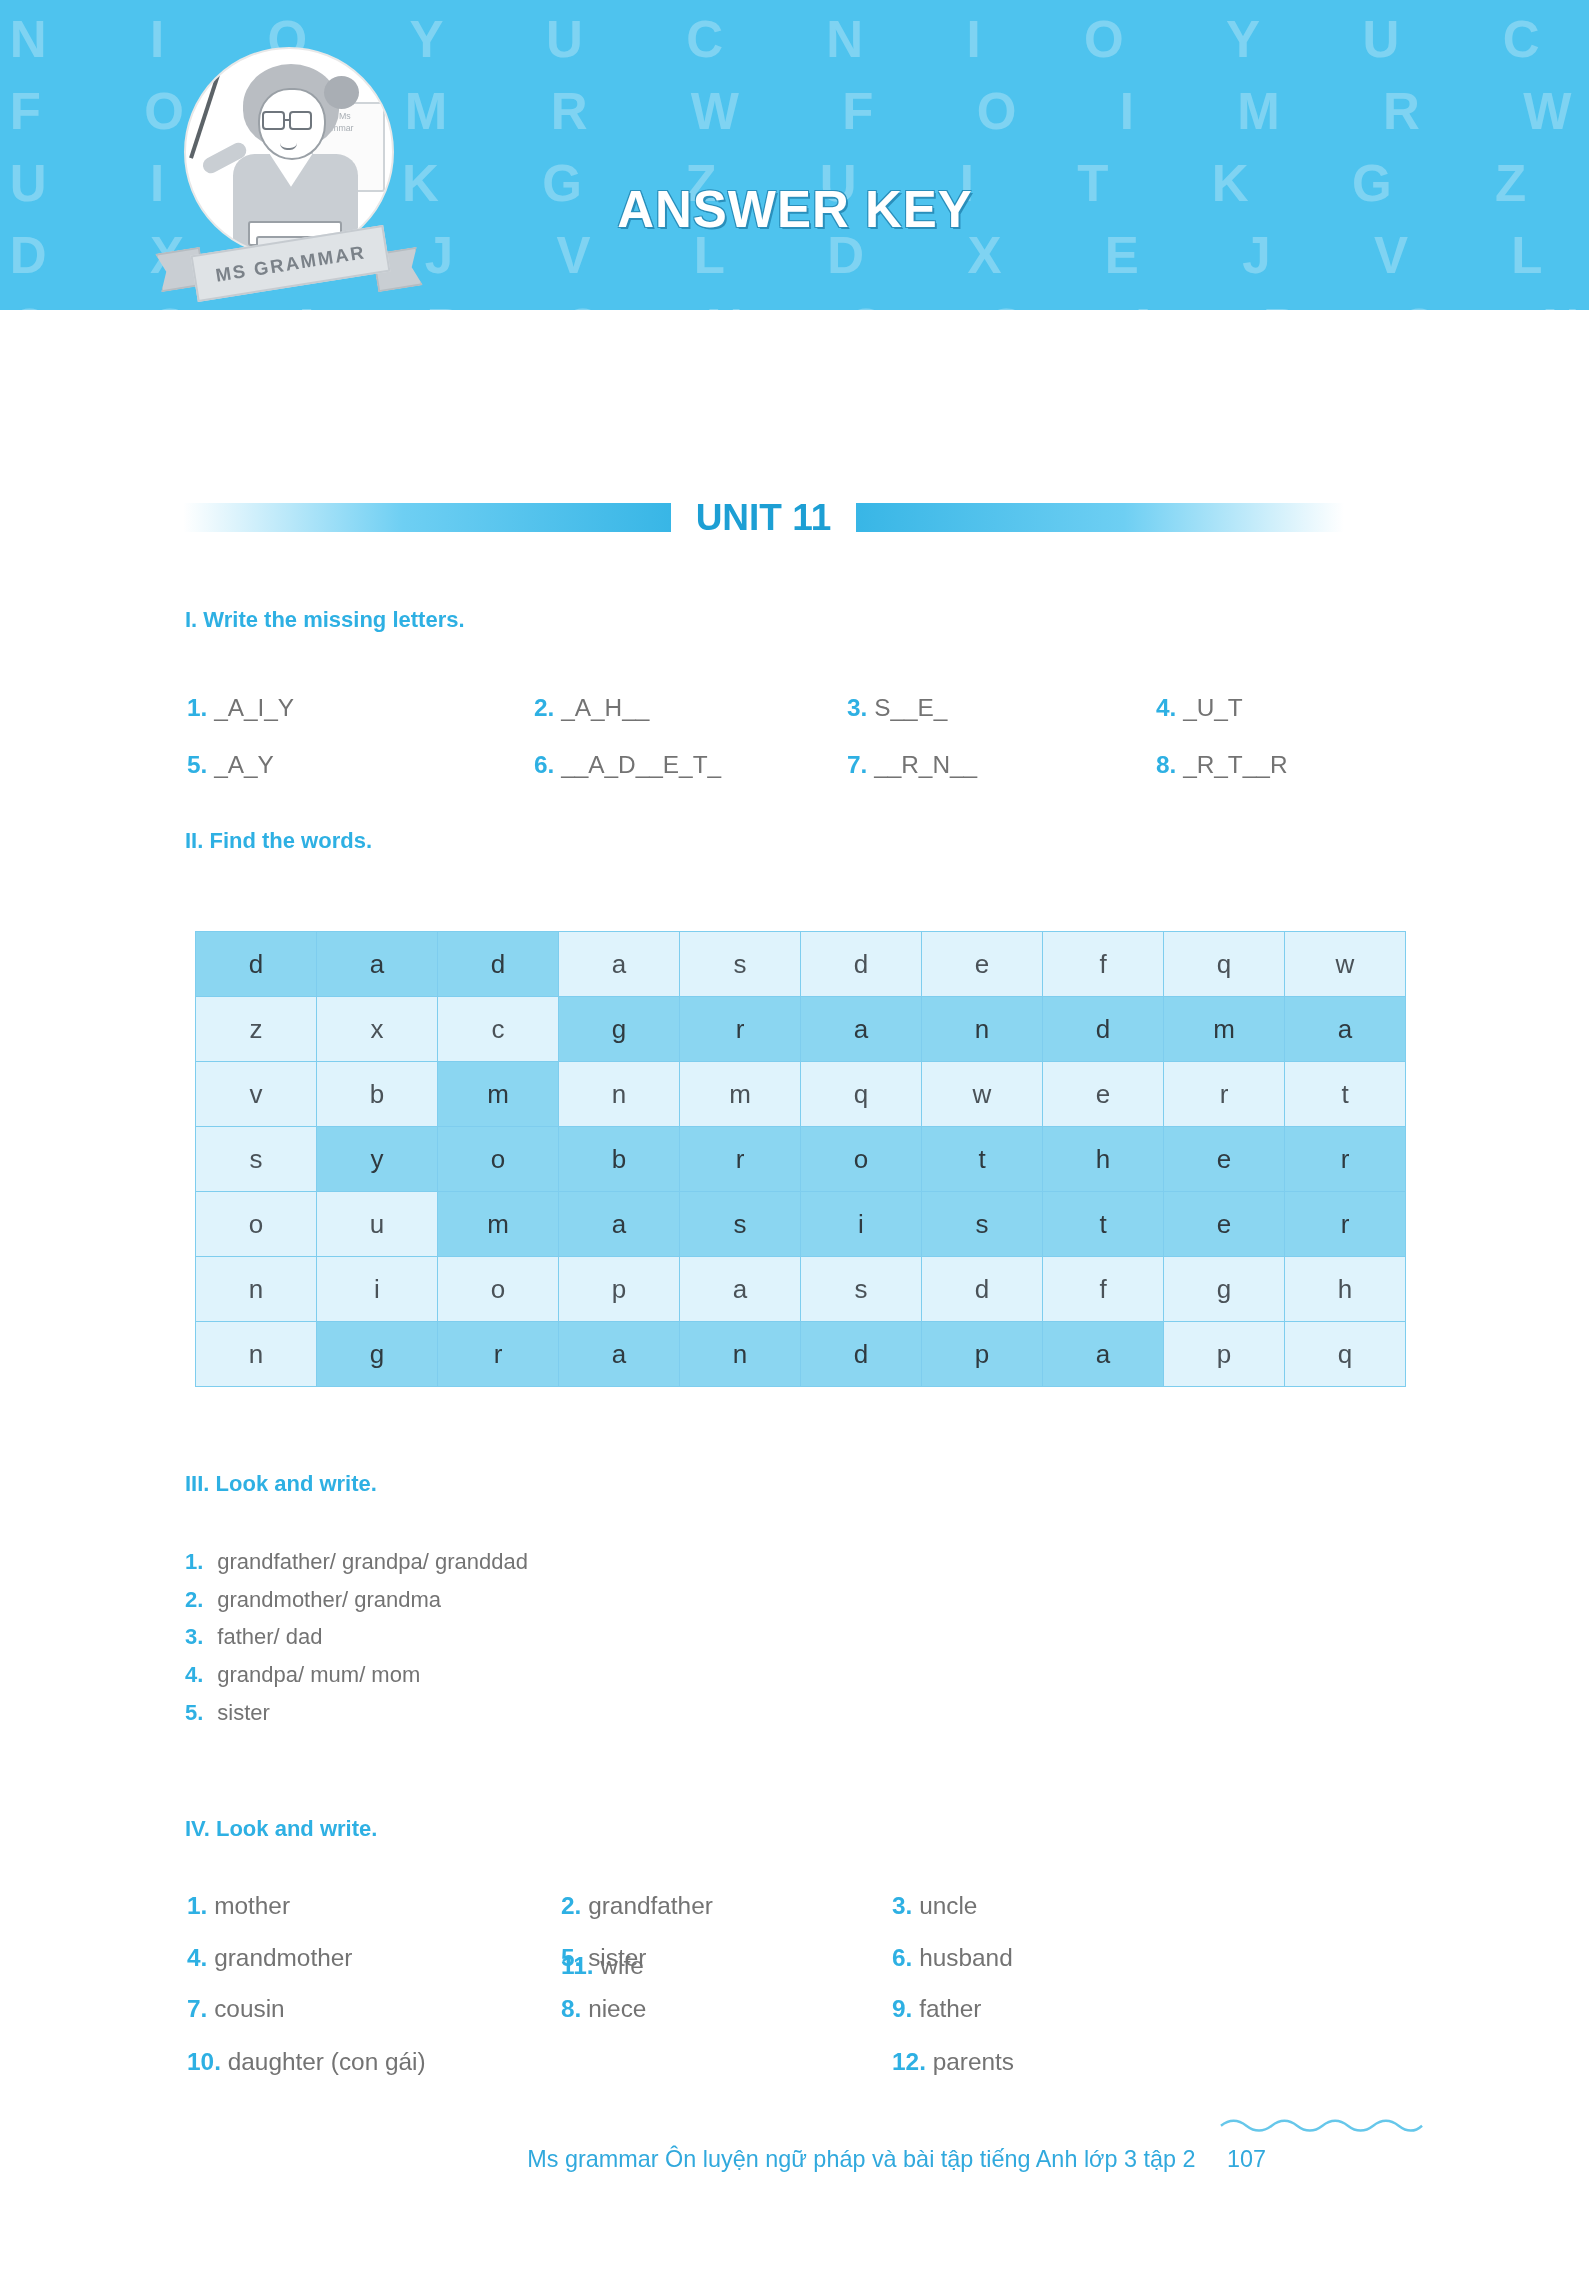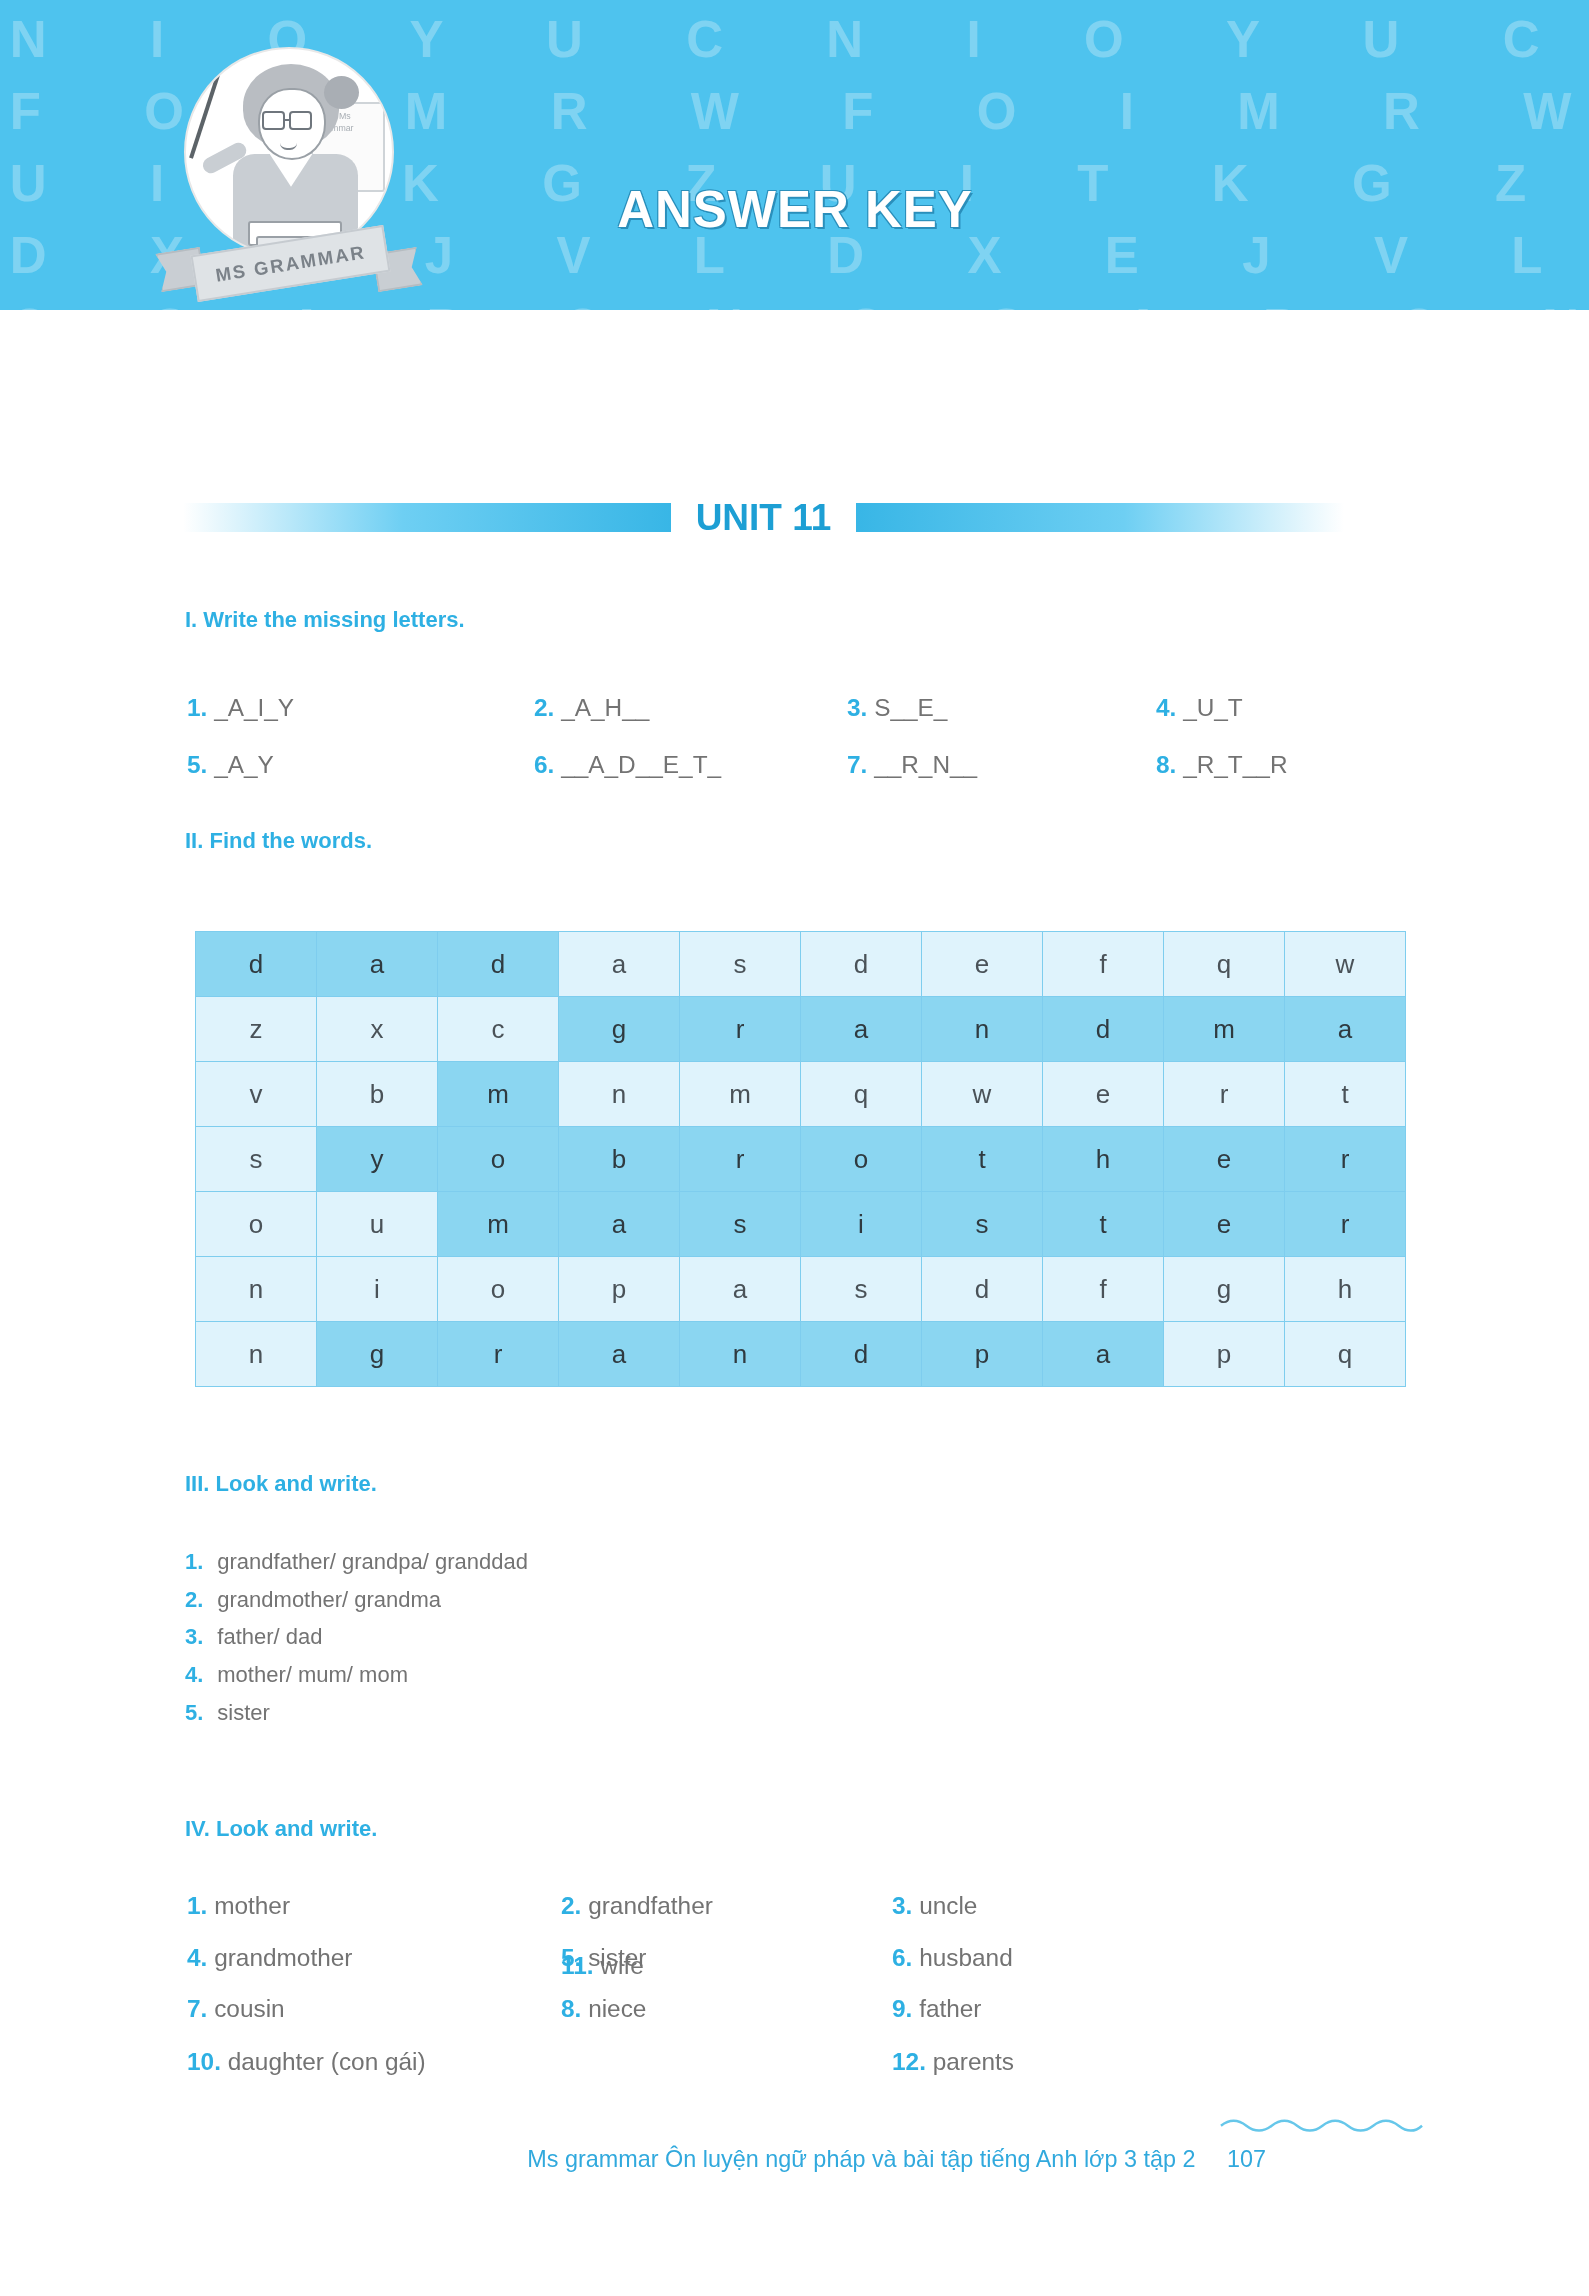--- a/index.html
+++ b/index.html
@@ -388,21 +388,21 @@
   <div class="li">
     <span class="num">2.</span>
     <span class="ans">grandmother/ grandma</span>
   </div>
   <div class="li">
     <span class="num">3.</span>
     <span class="ans">father/ dad</span>
   </div>
   <div class="li">
     <span class="num">4.</span>
-    <span class="ans">mother/ mum/ mom</span>
+    <span class="ans">grandpa/ mum/ mom</span>
   </div>
   <div class="li">
     <span class="num">5.</span>
     <span class="ans">sister</span>
   </div>
 </div>
 
 <div class="section-head" style="left:185px; top:1816px;">IV. Look and write.</div>
 
 <div class="row-item" style="left:187px; top:1892px;">

